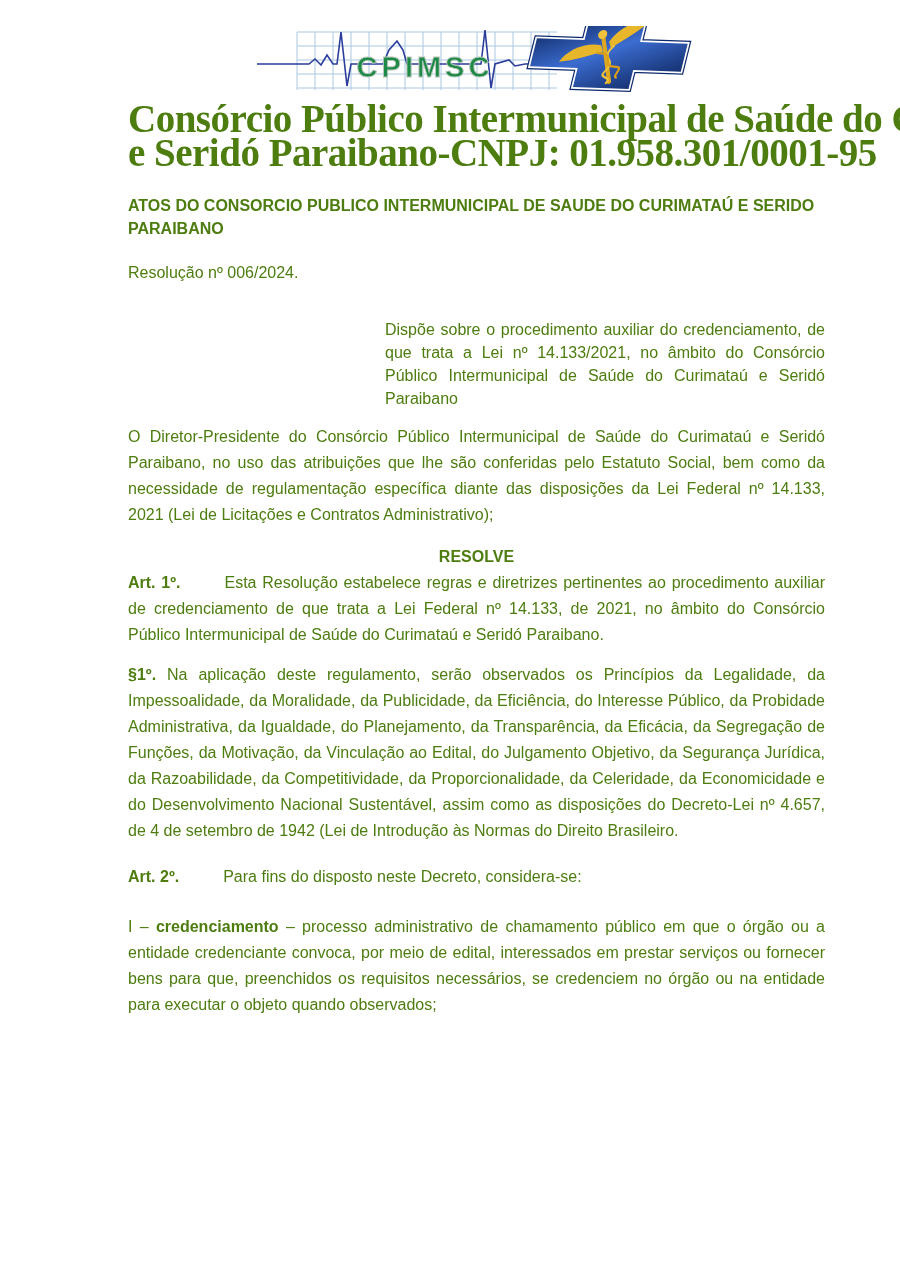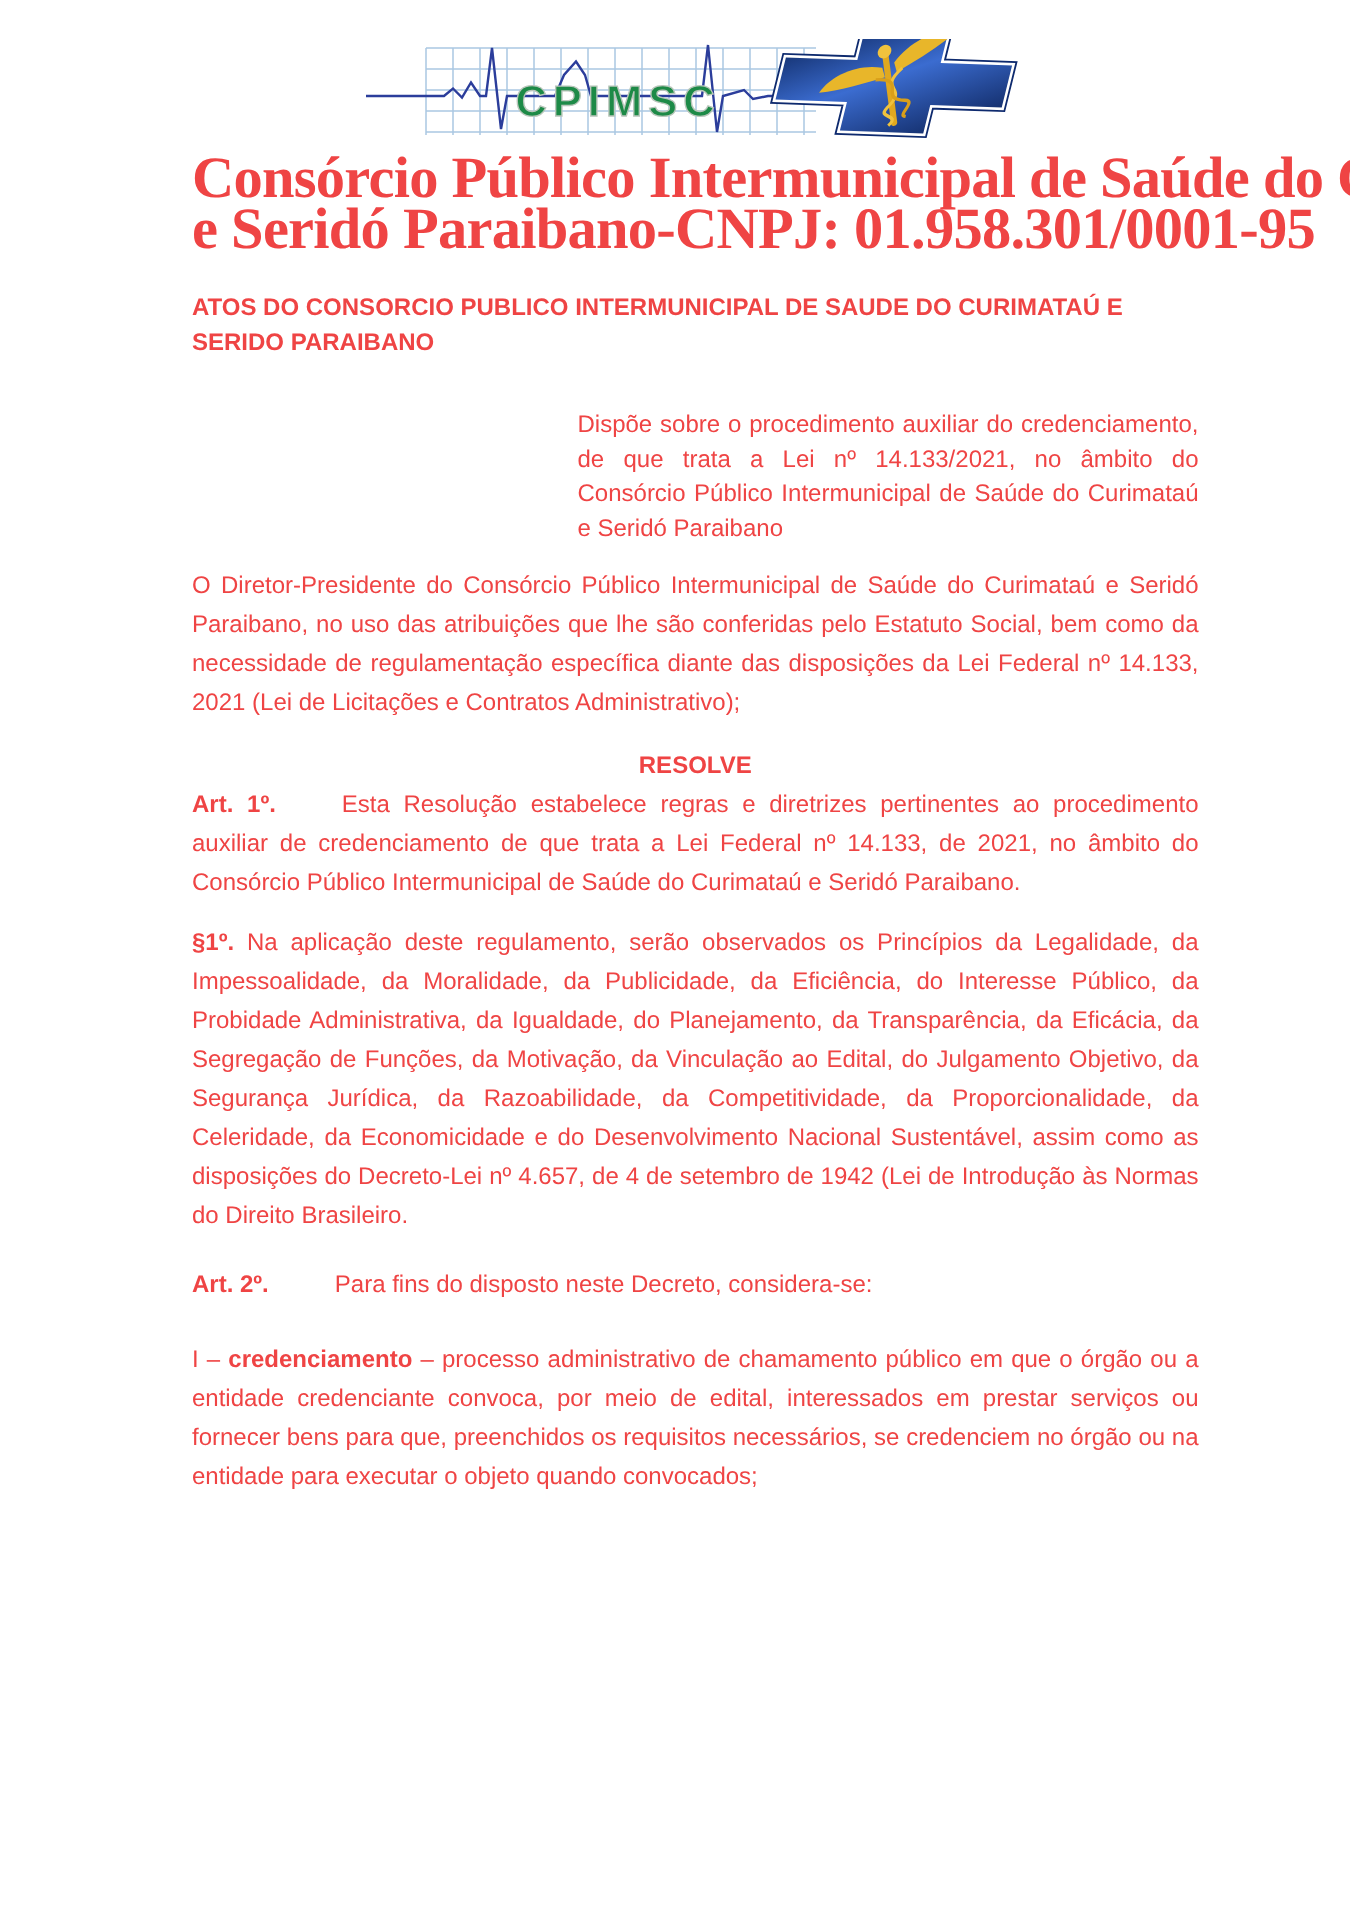--- a/index.html
+++ b/index.html
@@ -2,24 +2,24 @@
 <html lang="pt-BR"><head>
 <meta charset="utf-8">
 <style>
   html, body { margin: 0; padding: 0; background: #ffffff; }
   .page {
     position: relative;
     width: 900px;
     height: 1273px;
     background: #ffffff;
     box-sizing: border-box;
-    padding: 26px 101px 0 128px;
+    padding: 26px 75px 0 128px;
     font-family: "Liberation Sans", sans-serif;
     font-size: 16px;
-    color: #ef4444;
+    color: #4d7c0f;
     overflow: hidden;
   }
   .logo-row { display: flex; justify-content: center; }
   .doc-title {
     margin: 4px 0 0 0;
     font-family: "Liberation Serif", serif;
     font-weight: bold;
     font-size: 39px;
     line-height: 34px;
     letter-spacing: -0.5px;
@@ -90,20 +90,21 @@
     </svg>
   </div>
 
   <h1 class="doc-title">
     <span class="tline">Consórcio Público Intermunicipal de Saúde do Curimatá</span>
     <span class="tline">e Seridó Paraibano-CNPJ: 01.958.301/0001-95</span>
   </h1>
 
   <p class="atos">ATOS DO CONSORCIO PUBLICO INTERMUNICIPAL DE SAUDE DO CURIMATAÚ E SERIDO PARAIBANO</p>
 
+  <p class="resolucao">Resolução nº 006/2024.</p>
 
   <p class="ementa">Dispõe sobre o procedimento auxiliar do credenciamento, de que trata a Lei nº 14.133/2021, no âmbito do Consórcio Público Intermunicipal de Saúde do Curimataú e Seridó Paraibano</p>
 
   <p class="preambulo">O Diretor-Presidente do Consórcio Público Intermunicipal de Saúde do Curimataú e Seridó Paraibano, no uso das atribuições que lhe são conferidas pelo Estatuto Social, bem como da necessidade de regulamentação específica diante das disposições da Lei Federal nº 14.133, 2021 (Lei de Licitações e Contratos Administrativo);</p>
 
   <p class="resolve">RESOLVE</p>
 
   <p class="art1">
     <span class="bold">Art. 1º.</span><span class="tab"></span><span>Esta Resolução estabelece regras e diretrizes pertinentes ao procedimento auxiliar de credenciamento de que trata a Lei Federal nº 14.133, de 2021, no âmbito do Consórcio Público Intermunicipal de Saúde do Curimataú e Seridó Paraibano.</span>
   </p>
@@ -111,16 +112,16 @@
   <p class="par1">
     <span class="bold">§1º.</span><span> Na aplicação deste regulamento, serão observados os Princípios da Legalidade, da Impessoalidade, da Moralidade, da Publicidade, da Eficiência, do Interesse Público, da Probidade Administrativa, da Igualdade, do Planejamento, da Transparência, da Eficácia, da Segregação de Funções, da Motivação, da Vinculação ao Edital, do Julgamento Objetivo, da Segurança Jurídica, da Razoabilidade, da Competitividade, da Proporcionalidade, da Celeridade, da Economicidade e do Desenvolvimento Nacional Sustentável, assim como as disposições do Decreto-Lei nº 4.657, de 4 de setembro de 1942 (Lei de Introdução às Normas do Direito Brasileiro.</span>
   </p>
 
 
   <p class="art2">
     <span class="bold">Art. 2º.</span><span class="tab"></span><span>Para fins do disposto neste Decreto, considera-se:</span>
   </p>
 
   <p class="item1">
-    <span>I – </span><span class="bold">credenciamento</span><span> – processo administrativo de chamamento público em que o órgão ou a entidade credenciante convoca, por meio de edital, interessados em prestar serviços ou fornecer bens para que, preenchidos os requisitos necessários, se credenciem no órgão ou na entidade para executar o objeto quando convocados;</span>
+    <span>I – </span><span class="bold">credenciamento</span><span> – processo administrativo de chamamento público em que o órgão ou a entidade credenciante convoca, por meio de edital, interessados em prestar serviços ou fornecer bens para que, preenchidos os requisitos necessários, se credenciem no órgão ou na entidade para executar o objeto quando observados;</span>
   </p>
 
 </div>
 
 </body></html>

